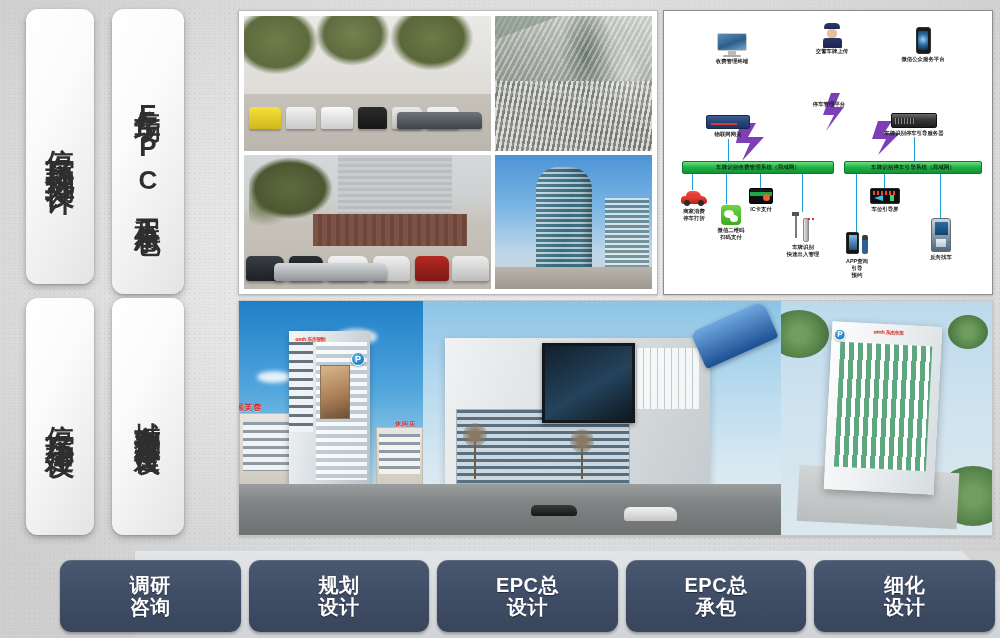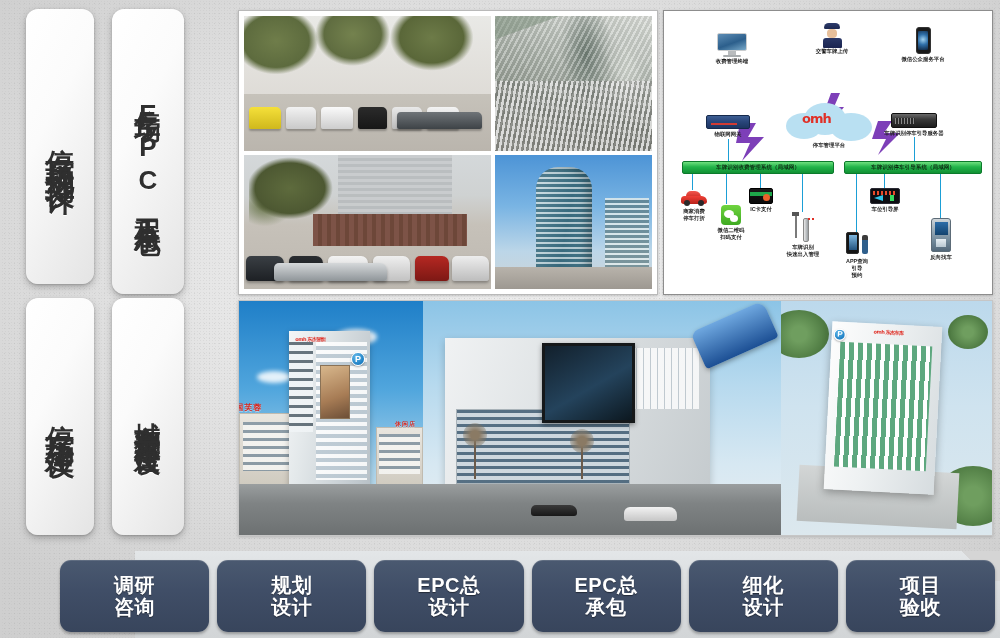--- a/index.html
+++ b/index.html
@@ -486,26 +486,20 @@
     </div>
 
     <div class="dg-node" style="left:212px; top:12px; width:86px;">
       <div class="dg-glyph g-phone" style="margin:0 auto 2px;">
         <div class="scr"></div>
       </div>
       <div class="dg-cap">微信公众服务平台</div>
     </div>
 
     <div class="dg-node" style="left:108px; top:86px; width:106px;">
-      <div class="dg-glyph g-cloud">
-        <div class="c c1"></div>
-          <div class="c c2"></div>
-          <div class="c c3"></div>
-        <div class="logo">omh</div>
-      </div>
       <div class="dg-cap">停车管理平台</div>
     </div>
 
     <div class="dg-node" style="left:18px; top:100px; width:84px;">
       <div class="dg-glyph g-gateway" style="margin:0 auto 2px;"></div>
       <div class="dg-cap">物联网网关</div>
     </div>
 
     <div class="dg-node" style="left:196px; top:98px; width:100px;">
       <div class="dg-glyph g-server" style="margin:0 auto 2px;"></div>
@@ -651,17 +645,13 @@
     <span class="l2">设计</span>
   </div>
   <div class="pbtn">
     <span class="l1">EPC总</span>
     <span class="l2">承包</span>
   </div>
   <div class="pbtn">
     <span class="l1">细化</span>
     <span class="l2">设计</span>
   </div>
-  <div class="pbtn">
-    <span class="l1">项目</span>
-    <span class="l2">验收</span>
-  </div>
 </div>
 
 </body></html>

